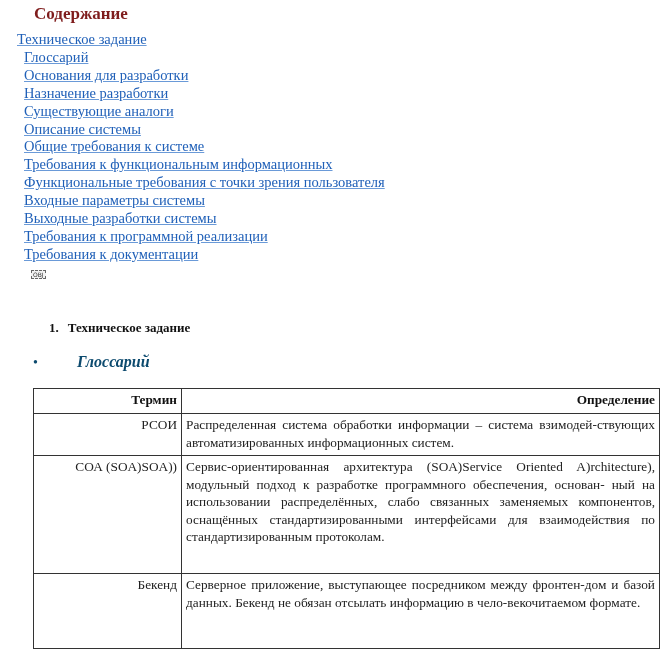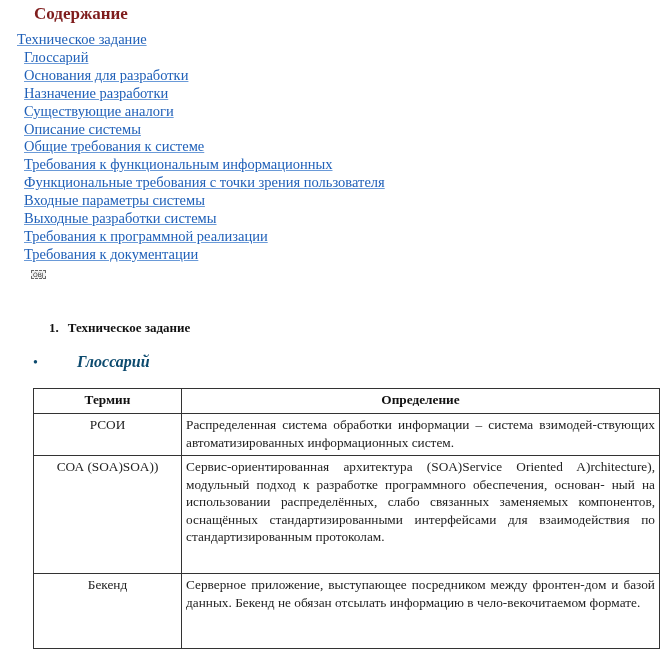--- a/index.html
+++ b/index.html
@@ -85,21 +85,21 @@
       width: 627px;
       border-collapse: collapse;
       font-size: 13.3px;
       line-height: 17.6px;
       color: #222;
     }
     table.glossary th, table.glossary td {
       border: 1.3px solid #333;
       vertical-align: top;
       padding: 2px 4px 3px 4px;
-      text-align: center;
+      text-align: right;
     }
     table.glossary th {
       font-weight: bold;
       color: #111;
       height: 19px;
     }
     table.glossary td.term { width: 139px; }
     table.glossary td.def { text-align: justify; }
     tr.row-1 td { height: 36px; }
     tr.row-2 td { height: 112px; }

